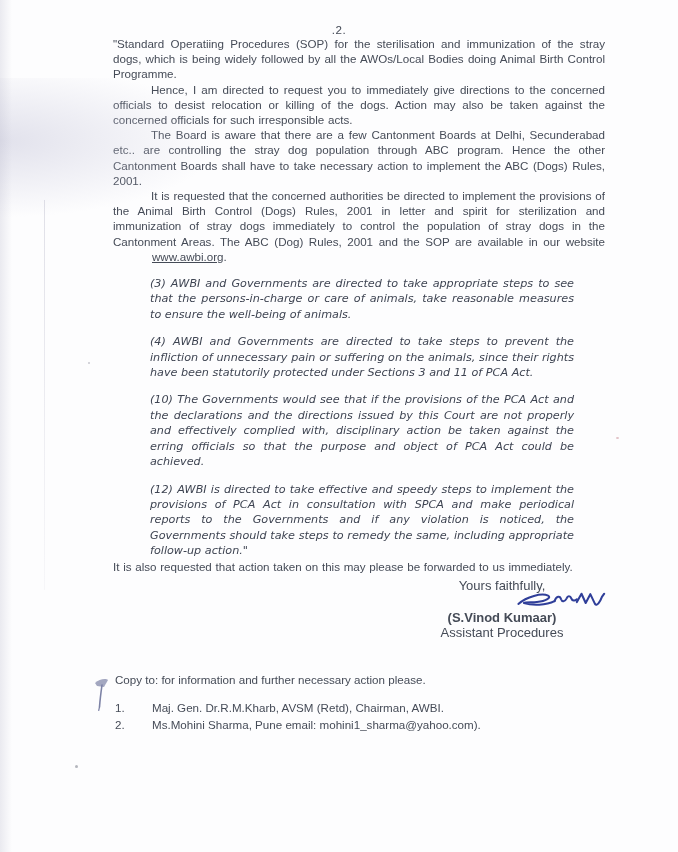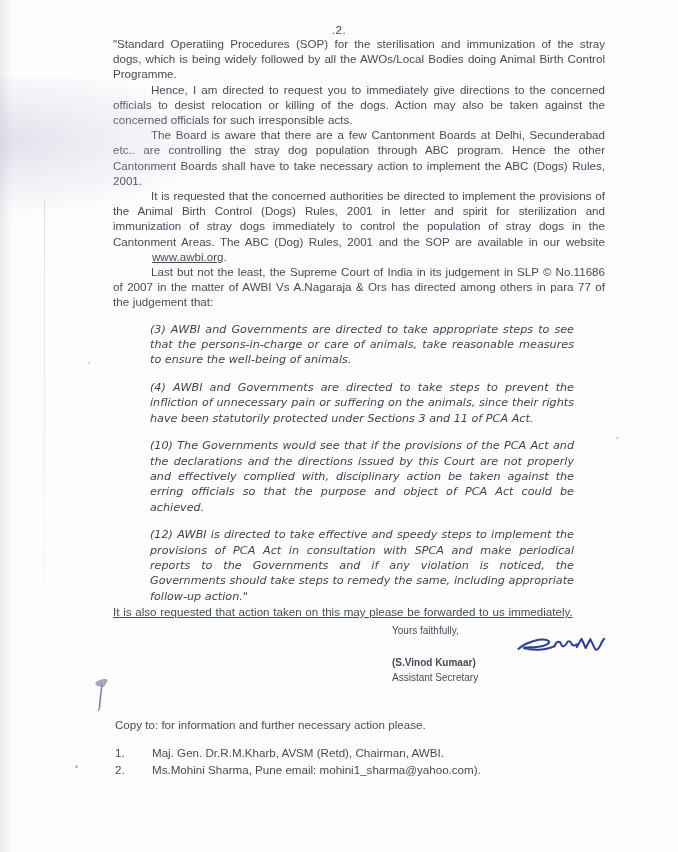--- a/index.html
+++ b/index.html
@@ -54,28 +54,28 @@
     margin:12px 0 0 150px;
     width:424px;
     font-family:"DejaVu Sans", sans-serif;
     font-style:italic;
     font-size:11.2px;
     line-height:15.4px;
     text-align:justify;
     color:#3e4452;
   }
   .qmt1{margin-top:9px;} .qmt2{margin-top:10px;} .qmt3{margin-top:11px;} .qmt4{margin-top:9px;}
-  .closing{margin-top:8px;text-decoration:underline;}
+  .closing{margin-top:8px;}
   .link{text-decoration:underline;margin-left:39px;}
 
   .signoff{
     width:220px;
     margin:5px 66px 0 auto;
-    text-align:left;
-    font-size:10px;
+    text-align:center;
+    font-size:13px;
   }
   .signoff .valediction{line-height:14px;}
   .signature-svg{
     display:block;
     width:96px;height:26px;
     margin:-3px 2px -6px auto;
   }
   .signoff .name{line-height:15px;font-weight:bold;}
   .signoff .title{line-height:15px;}
 
@@ -107,38 +107,37 @@
   <div class="page-num">.2.</div>
 
   <p class="body mt1">"Standard Operatiing Procedures (SOP) for the sterilisation and immunization of the stray dogs, which is being widely followed by all the AWOs/Local Bodies doing Animal Birth Control Programme.</p>
 
   <p class="body indent mt2">Hence, I am directed to request you to immediately give directions to the concerned officials to desist relocation or killing of the dogs. Action may also be taken against the concerned officials for such irresponsible acts.</p>
 
   <p class="body indent mt3">The Board is aware that there are a few Cantonment Boards at Delhi, Secunderabad etc.. are controlling the stray dog population through ABC program. Hence the other Cantonment Boards shall have to take necessary action to implement the ABC (Dogs) Rules, 2001.</p>
 
   <p class="body indent mt4"><span>It is requested that the concerned authorities be directed to implement the provisions of the Animal Birth Control (Dogs) Rules, 2001 in letter and spirit for sterilization and immunization of stray dogs immediately to control the population of stray dogs in the Cantonment Areas. The ABC (Dog) Rules, 2001 and the SOP are available in our website </span><span class="link">www.awbi.org</span><span>.</span></p>
 
-  <p class="body indent mt5">Last but not the least, the Supreme Court of India in its judgement in SLP © No.11686 of 2007 in the matter of AWBI Vs A.Nagaraja &amp; Ors has directed among others in para 77 of the judgement that:</p>
 
   <p class="quote qmt1">(3) AWBI and Governments are directed to take appropriate steps to see that the persons-in-charge or care of animals, take reasonable measures to ensure the well-being of animals.</p>
   <p class="quote qmt2">(4) AWBI and Governments are directed to take steps to prevent the infliction of unnecessary pain or suffering on the animals, since their rights have been statutorily protected under Sections 3 and 11 of PCA Act.</p>
   <p class="quote qmt3">(10) The Governments would see that if the provisions of the PCA Act and the declarations and the directions issued by this Court are not properly and effectively complied with, disciplinary action be taken against the erring officials so that the purpose and object of PCA Act could be achieved.</p>
   <p class="quote qmt4">(12) AWBI is directed to take effective and speedy steps to implement the provisions of PCA Act in consultation with SPCA and make periodical reports to the Governments and if any violation is noticed, the Governments should take steps to remedy the same, including appropriate follow-up action."</p>
 
   <p class="body closing">It is also requested that action taken on this may please be forwarded to us immediately.</p>
 
   <div class="signoff">
     <div class="valediction">Yours faithfully,</div>
     <svg class="signature-svg" viewBox="0 0 100 28" fill="none" stroke="#2f3e99" stroke-width="2.2" stroke-linecap="round" stroke-linejoin="round">
       <path d="M3 15 C12 7 28 3 35 6 C39 8 33 12 23 13 C17 13.5 11 13 9 14 C18 17 33 16.5 42 12"></path>
       <path d="M42 12 C44 6 48 6 49 10 C50 13 53 13 55 9 C56 6 59 6 60 9 C61 12 64 12 66 10"></path>
       <path d="M66 13 L71 4 L75.5 14 L80.5 4.5 L85.5 15 C87.5 18 91 13 93 7.5 L95.5 4"></path>
     </svg>
     <div class="name">(S.Vinod Kumaar)</div>
-    <div class="title">Assistant Secretary</div>
+    <div class="title">Assistant Procedures</div>
   </div>
 
   <svg class="penmark-svg" viewBox="0 0 26 40">
     <path d="M7 7 C11 3 18 2 20 4 L16 11 L9 10 Z" fill="#5d6490" opacity="0.7"></path>
     <path d="M14 9 C13 16 12 24 11.5 31" stroke="#5d6490" stroke-width="1.6" fill="none" stroke-linecap="round"></path>
     <path d="M11.5 31 l-0.8 3.5" stroke="#5d6490" stroke-width="1.2" fill="none" stroke-linecap="round"></path>
   </svg>
 
   <div class="copy-heading">Copy to: for information and further necessary action please.</div>
 

